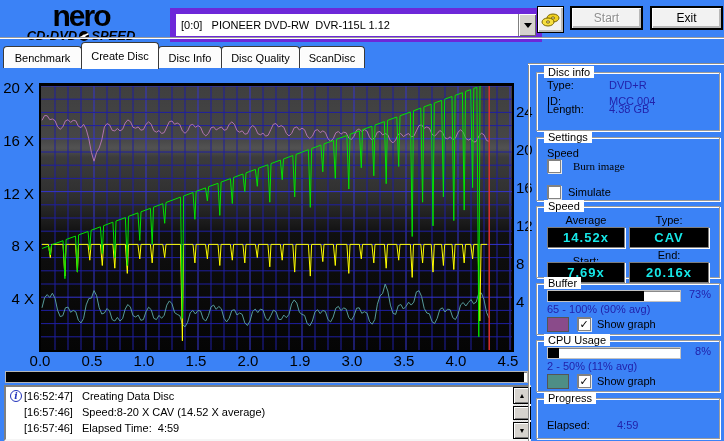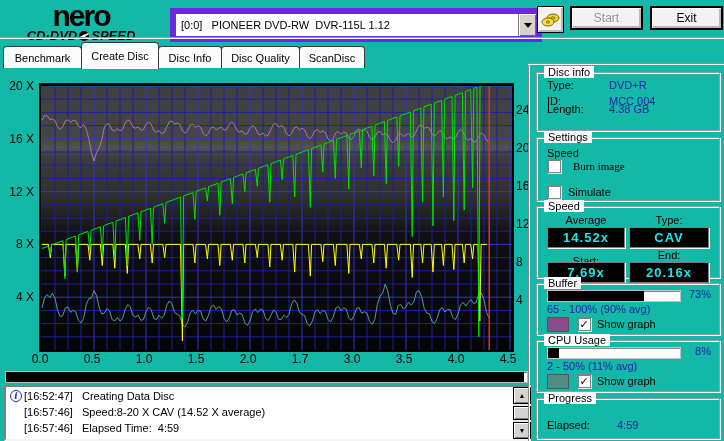--- a/index.html
+++ b/index.html
@@ -1,16 +1,16 @@
 <!DOCTYPE html>
 <html><head>
 <meta charset="utf-8">
 <style>
   html,body{margin:0;padding:0;background:#fff;}
-  #app{position:relative;width:724px;height:441px;background:#14b8a6;overflow:hidden;
+  #app{position:relative;width:724px;height:441px;background:#3b82f6;overflow:hidden;
        font-family:"Liberation Sans","DejaVu Sans",sans-serif;font-size:11px;color:#000;}
   .abs{position:absolute;}
   
   #logo{left:6px;top:1px;width:150px;text-align:center;line-height:1;}
   #logo .l1{font-size:30px;font-weight:bold;letter-spacing:-2px;}
   #logo .l2{font-size:13px;font-weight:bold;font-style:italic;letter-spacing:0;margin-top:-2px;display:flex;align-items:center;justify-content:center;gap:1px;}
   .win-btn{background:#f2f2f2;border:2px solid #000;box-shadow:inset 1px 1px 0 #fff,inset -2px -2px 0 #b8b8b8;
            display:flex;align-items:center;justify-content:center;font-size:12px;cursor:pointer;}
   .combo{background:#fff;border:6px solid #6d28d9;display:flex;align-items:center;}
   .combo .txt{flex:1;padding-left:5px;white-space:pre;overflow:hidden;}
@@ -18,21 +18,21 @@
         box-shadow:inset 1px 1px 0 #fff,inset -1px -1px 0 #6a6a6a;display:flex;align-items:center;justify-content:center;}
   .tri-down{width:0;height:0;border-left:4px solid transparent;border-right:4px solid transparent;border-top:5px solid #000;}
   #hdr-divider{left:0;top:37px;width:724px;height:0;border-top:1px solid #9a9a9a;border-bottom:1px solid #fff;}
   
   .tab{top:46px;height:21px;background:#fcfcfc;border:1px solid #3a3a3a;border-bottom:none;
        border-radius:4px 4px 0 0;display:flex;align-items:center;justify-content:center;
        box-shadow:inset 1px 1px 0 #fff;cursor:pointer;}
   .tab.active{top:42px;height:26px;z-index:2;background:#fff;}
   
   #plot{left:39px;top:83px;width:471px;height:264px;border:2px solid #000;border-top-width:3px;background:#111;}
-  .tick{position:absolute;color:#000;font-size:12px;}
+  .tick{position:absolute;color:#000;font-size:15px;}
   .ltick{width:32px;text-align:right;}
   .xtick{width:26px;text-align:center;}
   
   #overall-bar{left:5px;top:371px;width:521px;height:10px;background:#fff;
       box-shadow:inset 1px 1px 0 #808080,inset -1px -1px 0 #fff;border:1px solid #b5b5b5;}
   #overall-fill{height:100%;background:#000;}
   #log{left:4px;top:385px;width:523px;height:52px;background:#fff;
        border-top:2px solid #7f7f7f;border-left:2px solid #7f7f7f;border-bottom:2px solid #f5f5f5;border-right:2px solid #f5f5f5;}
   .log-line{display:flex;align-items:center;height:15px;padding-left:4px;margin-top:1px;white-space:pre;}
   .log-ico{width:14px;display:flex;align-items:center;}
@@ -194,21 +194,21 @@
       <div class="tick " style="left: 516px; top: 141px;">20</div>
       <div class="tick " style="left: 516px; top: 179px;">16</div>
       <div class="tick " style="left: 516px; top: 217px;">12</div>
       <div class="tick " style="left: 516px; top: 255px;">8</div>
       <div class="tick " style="left: 516px; top: 293px;">4</div>
       <div class="tick xtick" style="left: 27px; top: 352px;">0.0</div>
       <div class="tick xtick" style="left: 79px; top: 352px;">0.5</div>
       <div class="tick xtick" style="left: 131px; top: 352px;">1.0</div>
       <div class="tick xtick" style="left: 183px; top: 352px;">1.5</div>
       <div class="tick xtick" style="left: 235px; top: 352px;">2.0</div>
-      <div class="tick xtick" style="left: 287px; top: 352px;">1.7</div>
+      <div class="tick xtick" style="left: 287px; top: 352px;">1.9</div>
       <div class="tick xtick" style="left: 339px; top: 352px;">3.0</div>
       <div class="tick xtick" style="left: 391px; top: 352px;">3.5</div>
       <div class="tick xtick" style="left: 443px; top: 352px;">4.0</div>
       <div class="tick xtick" style="left: 495px; top: 352px;">4.5</div>
     </div>
 
   <div class="abs" id="overall-bar">
       <div id="overall-fill" style="width: 99.5%;"></div>
     </div>
 

